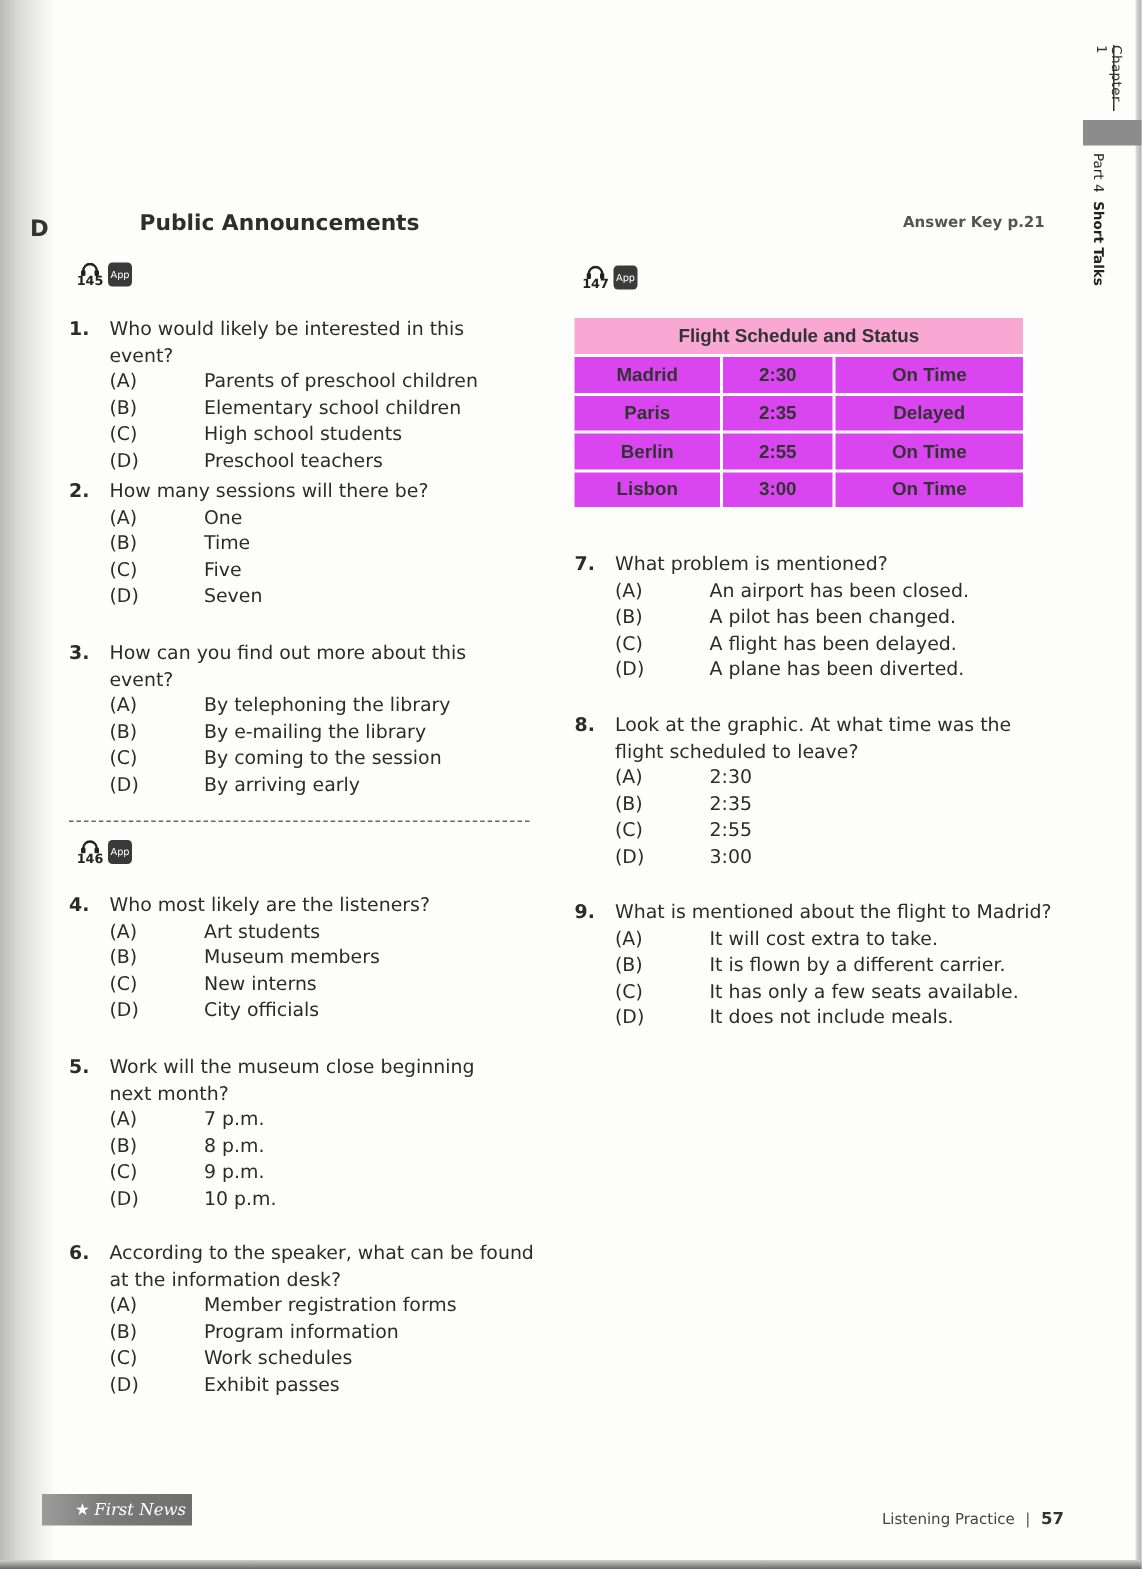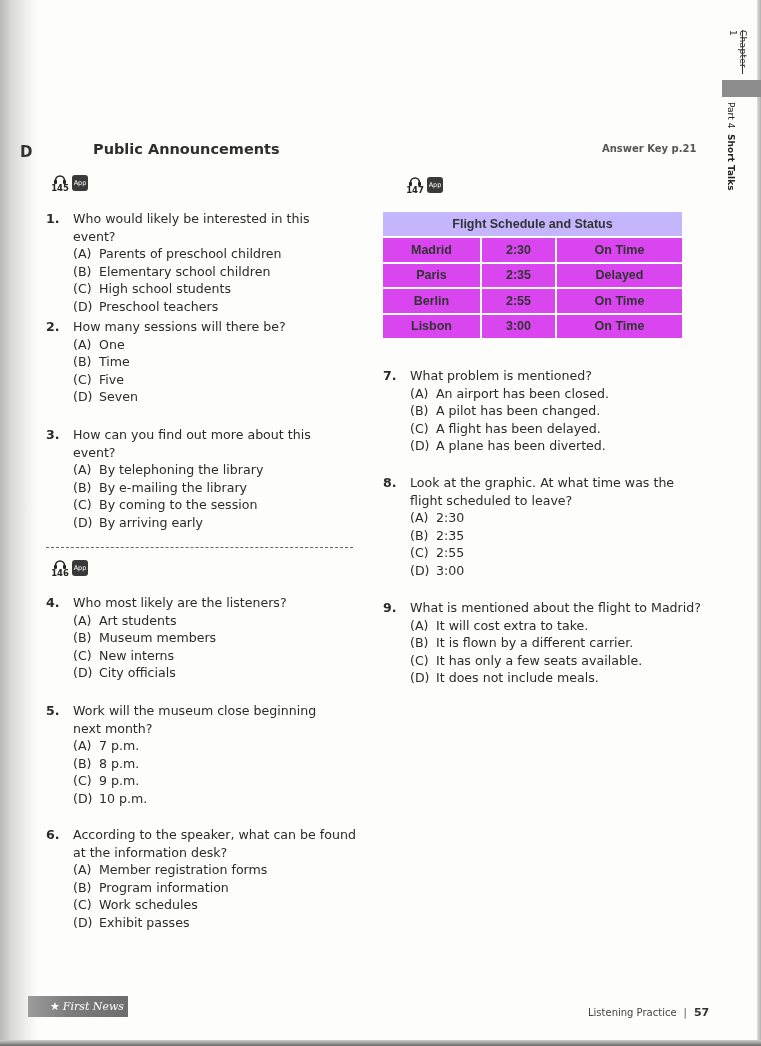--- a/index.html
+++ b/index.html
@@ -62,33 +62,33 @@
     font-size: 6.5px; display: flex; align-items: center; justify-content: center; margin-bottom: 2px;
   }
 
   
   .q { position: absolute; font-size: 12.6px; line-height: 17.5px; color: #2b2b2b; }
   .q .qrow { display: flex; }
   .q .qn { width: 27px; font-weight: bold; flex: none; }
   .q .qt { flex: 1; }
   .q .opt { display: flex; margin-left: 27px; }
   .q .ol { width: 26px; flex: none; }
-  .q .ot { flex: 1; }
+  .q .ot { flex: 1; margin-left: 37px; }
 
   .dashed {
     position: absolute; left: 46px; top: 547px; width: 307px; border-top: 1px dashed #666;
   }
 
   
   .flight-table {
     position: absolute; left: 383px; top: 212px; width: 299px;
     font-family: "Liberation Sans", "DejaVu Sans", sans-serif; font-weight: bold; color: #333;
   }
   .ft-title {
-    background: #c4b5fd; height: 24px; display: flex; align-items: center; justify-content: center;
+    background: #f9a8d4; height: 24px; display: flex; align-items: center; justify-content: center;
     font-size: 12.5px; margin-bottom: 2px;
   }
   .ft-row { display: flex; height: 23.5px; margin-bottom: 2px; }
   .ft-cell {
     background: #d946ef; display: flex; align-items: center; justify-content: center; font-size: 12.5px;
   }
   .ft-cell.c1 { width: 97px; margin-right: 2px; }
   .ft-cell.c2 { width: 73px; margin-right: 2px; }
   .ft-cell.c3 { flex: 1; }
 
@@ -144,21 +144,21 @@
     <svg width="12" height="9" viewBox="0 0 12 9">
       <path d="M1.5 8 V5.5 A4.5 4.5 0 0 1 10.5 5.5 V8" fill="none" stroke="#222" stroke-width="1.6"></path>
       <rect x="0" y="5" width="3" height="4" rx="1" fill="#222"></rect>
       <rect x="9" y="5" width="3" height="4" rx="1" fill="#222"></rect>
     </svg>
     <span class="num">146</span>
   </div>
   <div class="app">App</div>
 </div>
 
-<div class="audio" style="left:407px; top:177px;">
+<div class="audio" style="left:389px; top:177px;">
   <div class="hp">
     <svg width="12" height="9" viewBox="0 0 12 9">
       <path d="M1.5 8 V5.5 A4.5 4.5 0 0 1 10.5 5.5 V8" fill="none" stroke="#222" stroke-width="1.6"></path>
       <rect x="0" y="5" width="3" height="4" rx="1" fill="#222"></rect>
       <rect x="9" y="5" width="3" height="4" rx="1" fill="#222"></rect>
     </svg>
     <span class="num">147</span>
   </div>
   <div class="app">App</div>
 </div>

